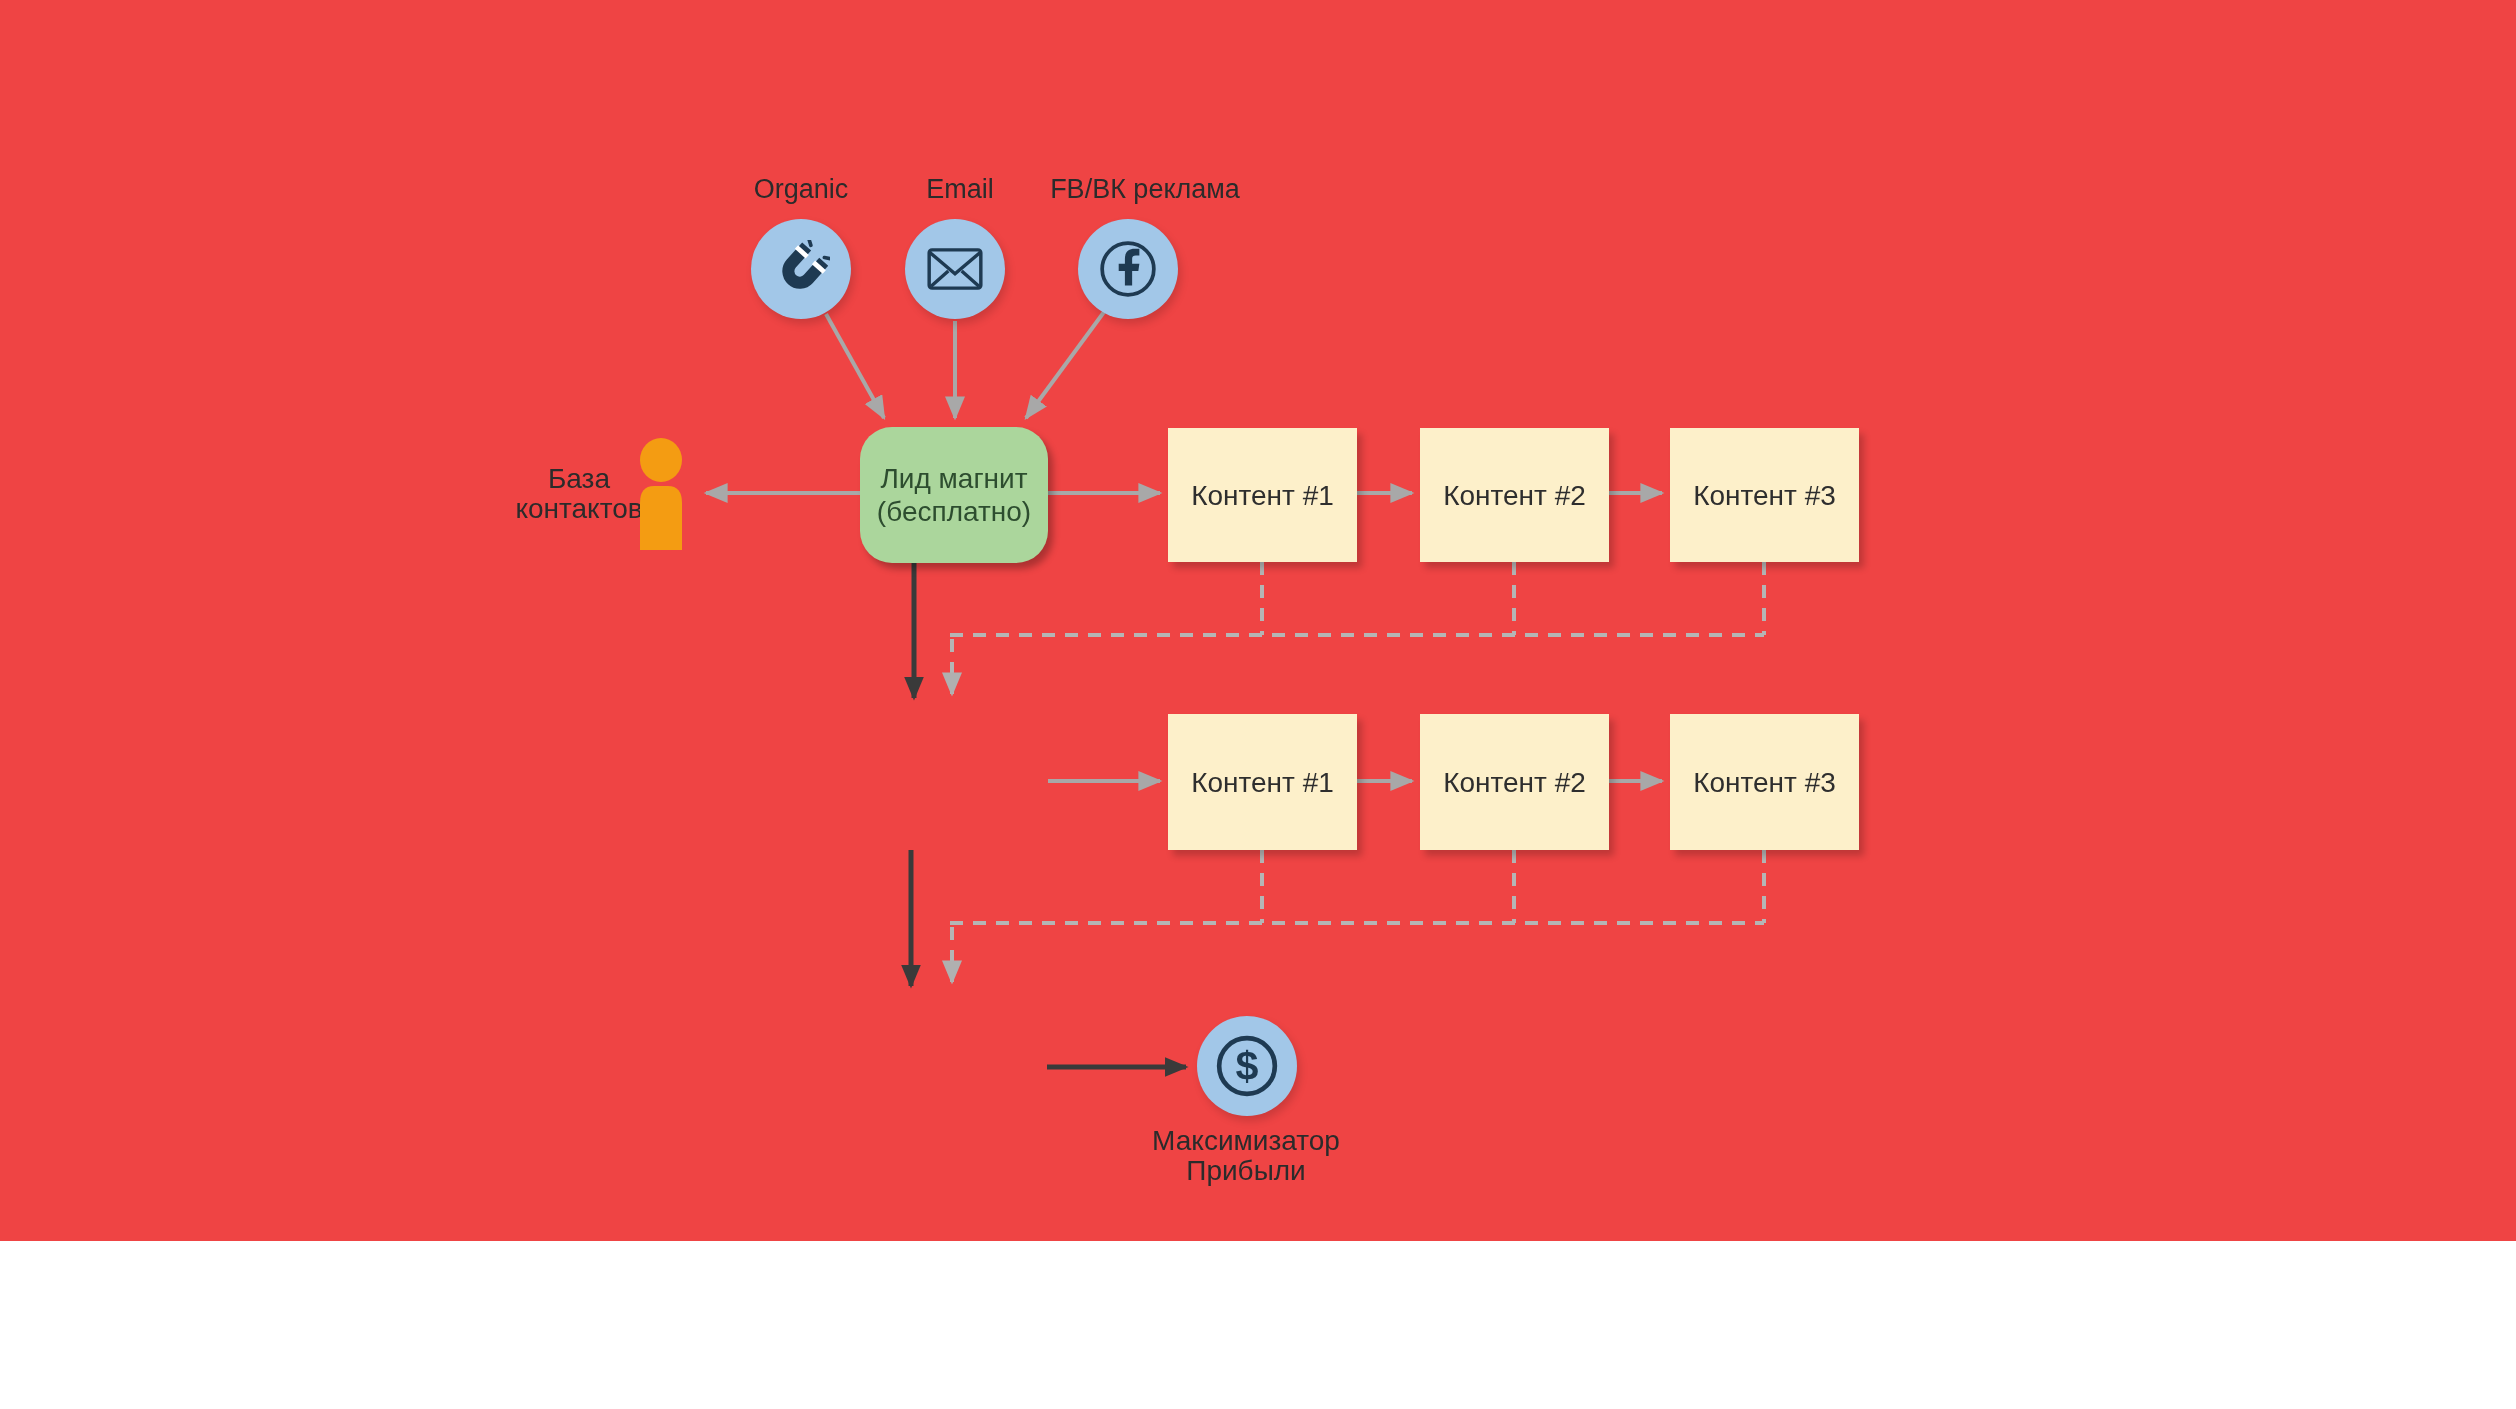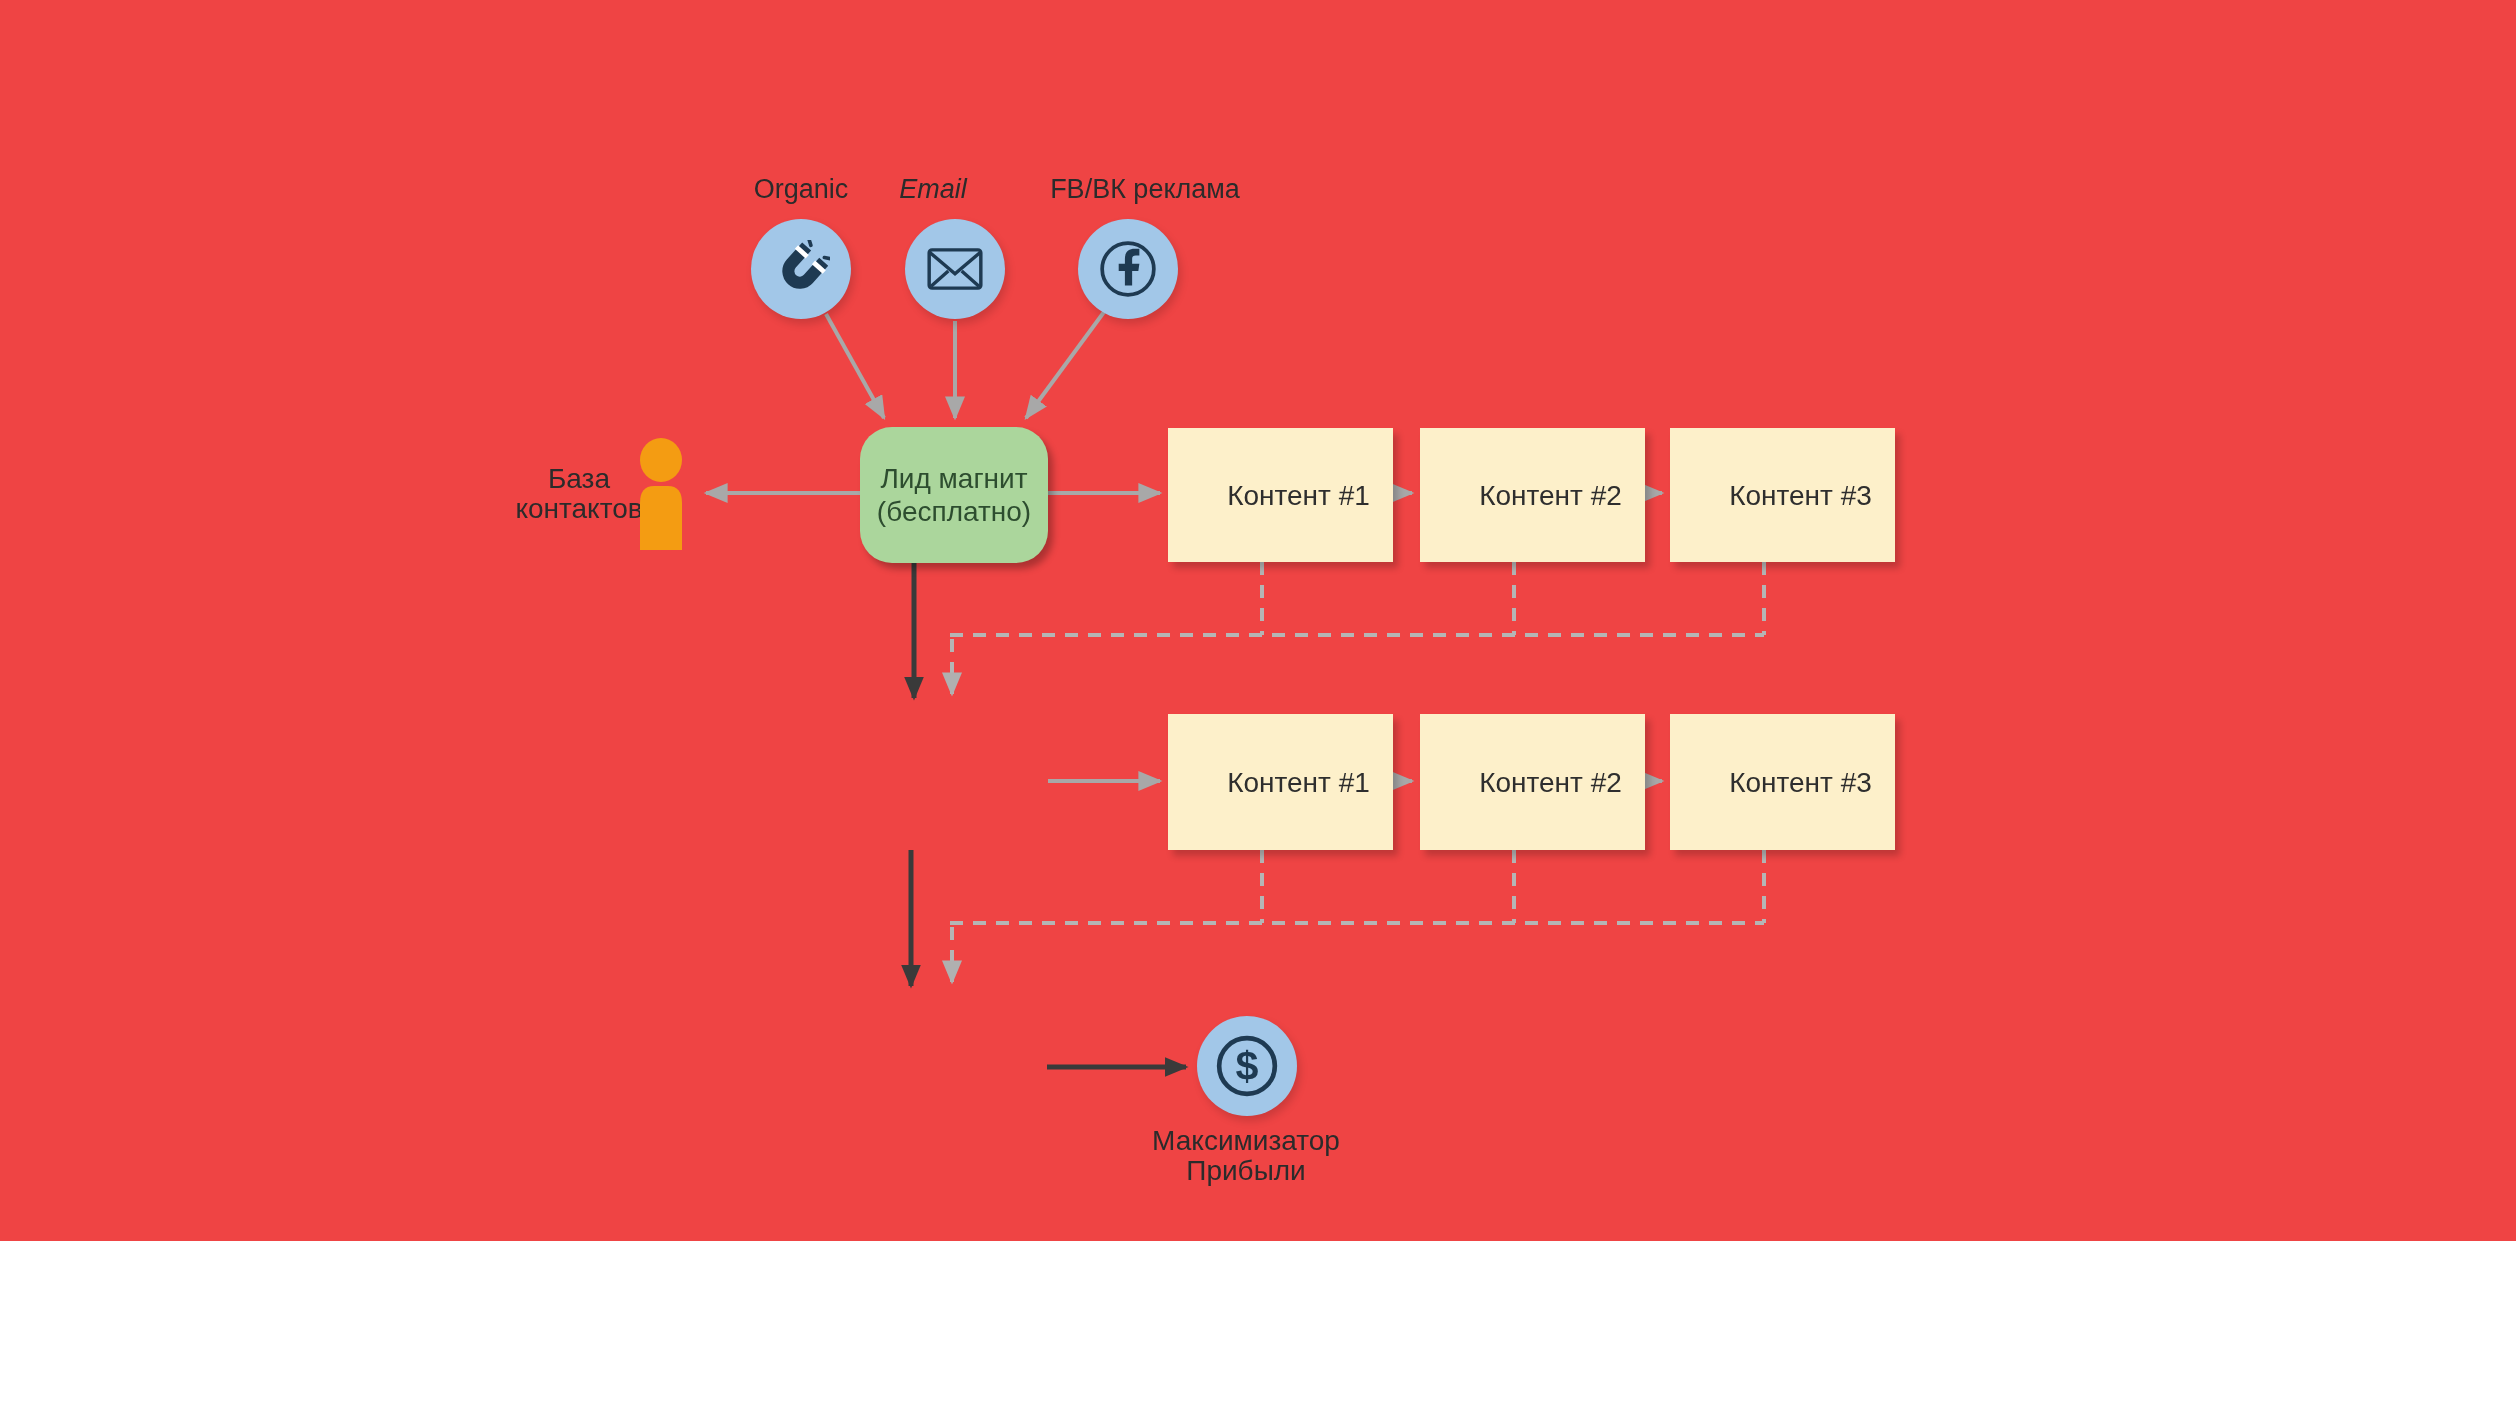--- a/index.html
+++ b/index.html
@@ -2,21 +2,21 @@
 <html><head>
 <meta charset="utf-8">
 <style>
   html,body{margin:0;padding:0;background:#ffffff;}
   .canvas{position:relative;width:2516px;height:1241px;background:#ef4444;
           font-family:"Liberation Sans",sans-serif;overflow:hidden;}
   .connectors{position:absolute;left:0;top:0;width:2516px;height:1409px;}
   .box{position:absolute;display:flex;flex-direction:column;align-items:center;
        justify-content:center;text-align:center;font-size:28px;line-height:33px;}
   .box.green{background:#abd69c;color:#2d4d2f;box-shadow:5px 6px 7px rgba(0,0,0,0.28);border-radius:32px;}
-  .box.yellow{background:#fdf0ca;color:#2e2e2e;box-shadow:5px 6px 7px rgba(0,0,0,0.20);padding-left:36px;}
+  .box.yellow{background:#fdf0ca;color:#2e2e2e;box-shadow:5px 6px 7px rgba(0,0,0,0.20);}
   .circle{position:absolute;width:100px;height:100px;border-radius:50%;
           background:#a2c7e8;display:flex;align-items:center;justify-content:center;
           box-shadow:3px 5px 9px rgba(0,0,0,0.15);}
   .src-label{position:absolute;font-size:27px;color:#2b2b2b;text-align:center;}
   .multi-label{position:absolute;font-size:28px;color:#2b2b2b;text-align:center;line-height:30px;}
   .person{position:absolute;}
 </style>
 </head>
 <body>
 
@@ -65,21 +65,21 @@
     <g stroke="#b5b5b5" stroke-width="4" fill="none" stroke-dasharray="13 10">
       <line x1="1262" y1="850" x2="1262" y2="923"></line>
       <line x1="1514" y1="850" x2="1514" y2="923"></line>
       <line x1="1764" y1="850" x2="1764" y2="923"></line>
       <line x1="950" y1="923" x2="1764" y2="923"></line>
       <line x1="952" y1="927" x2="952" y2="982" marker-end="url(#mDash)"></line>
     </g>
   </svg>
 
   <div class="src-label" style="left:701px;top:174px;width:200px;">Organic</div>
-  <div class="src-label" style="left:833px;top:174px;width:200px;font-style:italic;">Email</div>
+  <div class="src-label" style="left:860px;top:174px;width:200px;">Email</div>
   <div class="src-label" style="left:1040px;top:174px;width:210px;">FB/ВК реклама</div>
 
   <div class="circle" style="left:751px;top:219px;">
     <svg width="58" height="58" viewBox="0 0 48 48">
       <g transform="rotate(42 24 24)">
         <path d="M15,7 L15,26 A9.5,9.5 0 0 0 34,26 L34,7" stroke="#1e3a52" stroke-width="10" fill="none"></path>
         <path d="M9,13 L21,13 M28,13 L40,13" stroke="#ffffff" stroke-width="4"></path>
         <path d="M12,1 l5,3 M37,1 l-5,3" stroke="#1e3a52" stroke-width="3" stroke-linecap="round"></path>
       </g>
     </svg>

